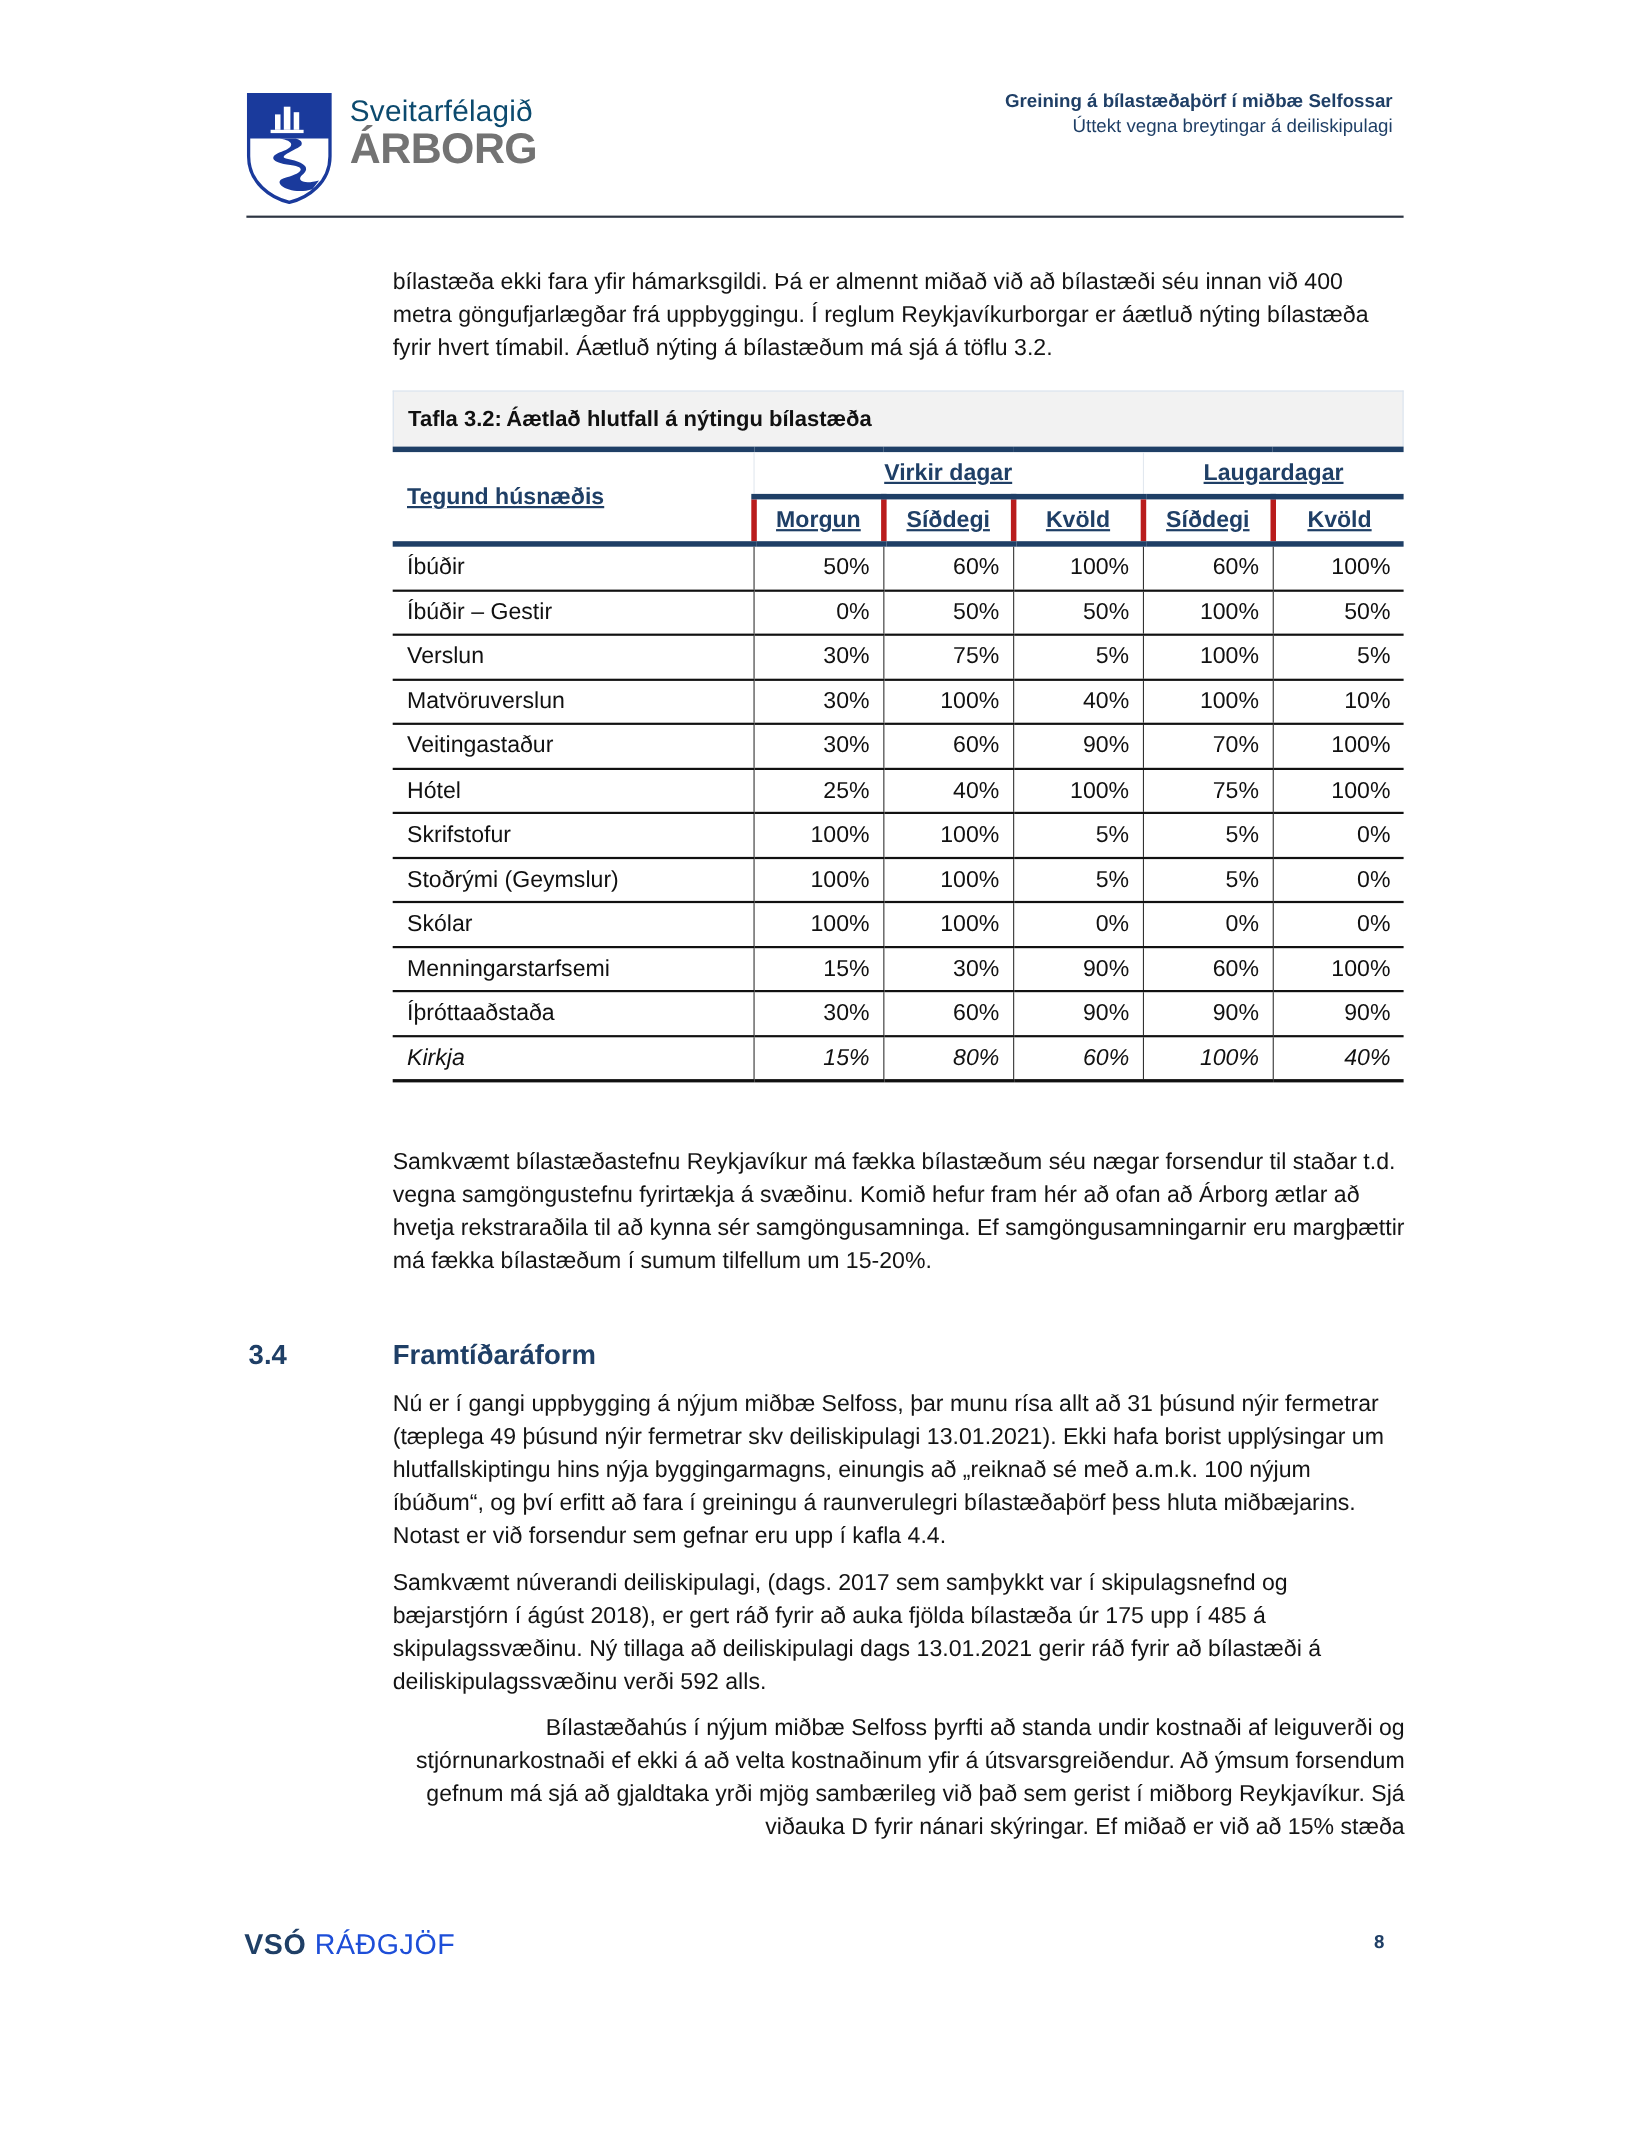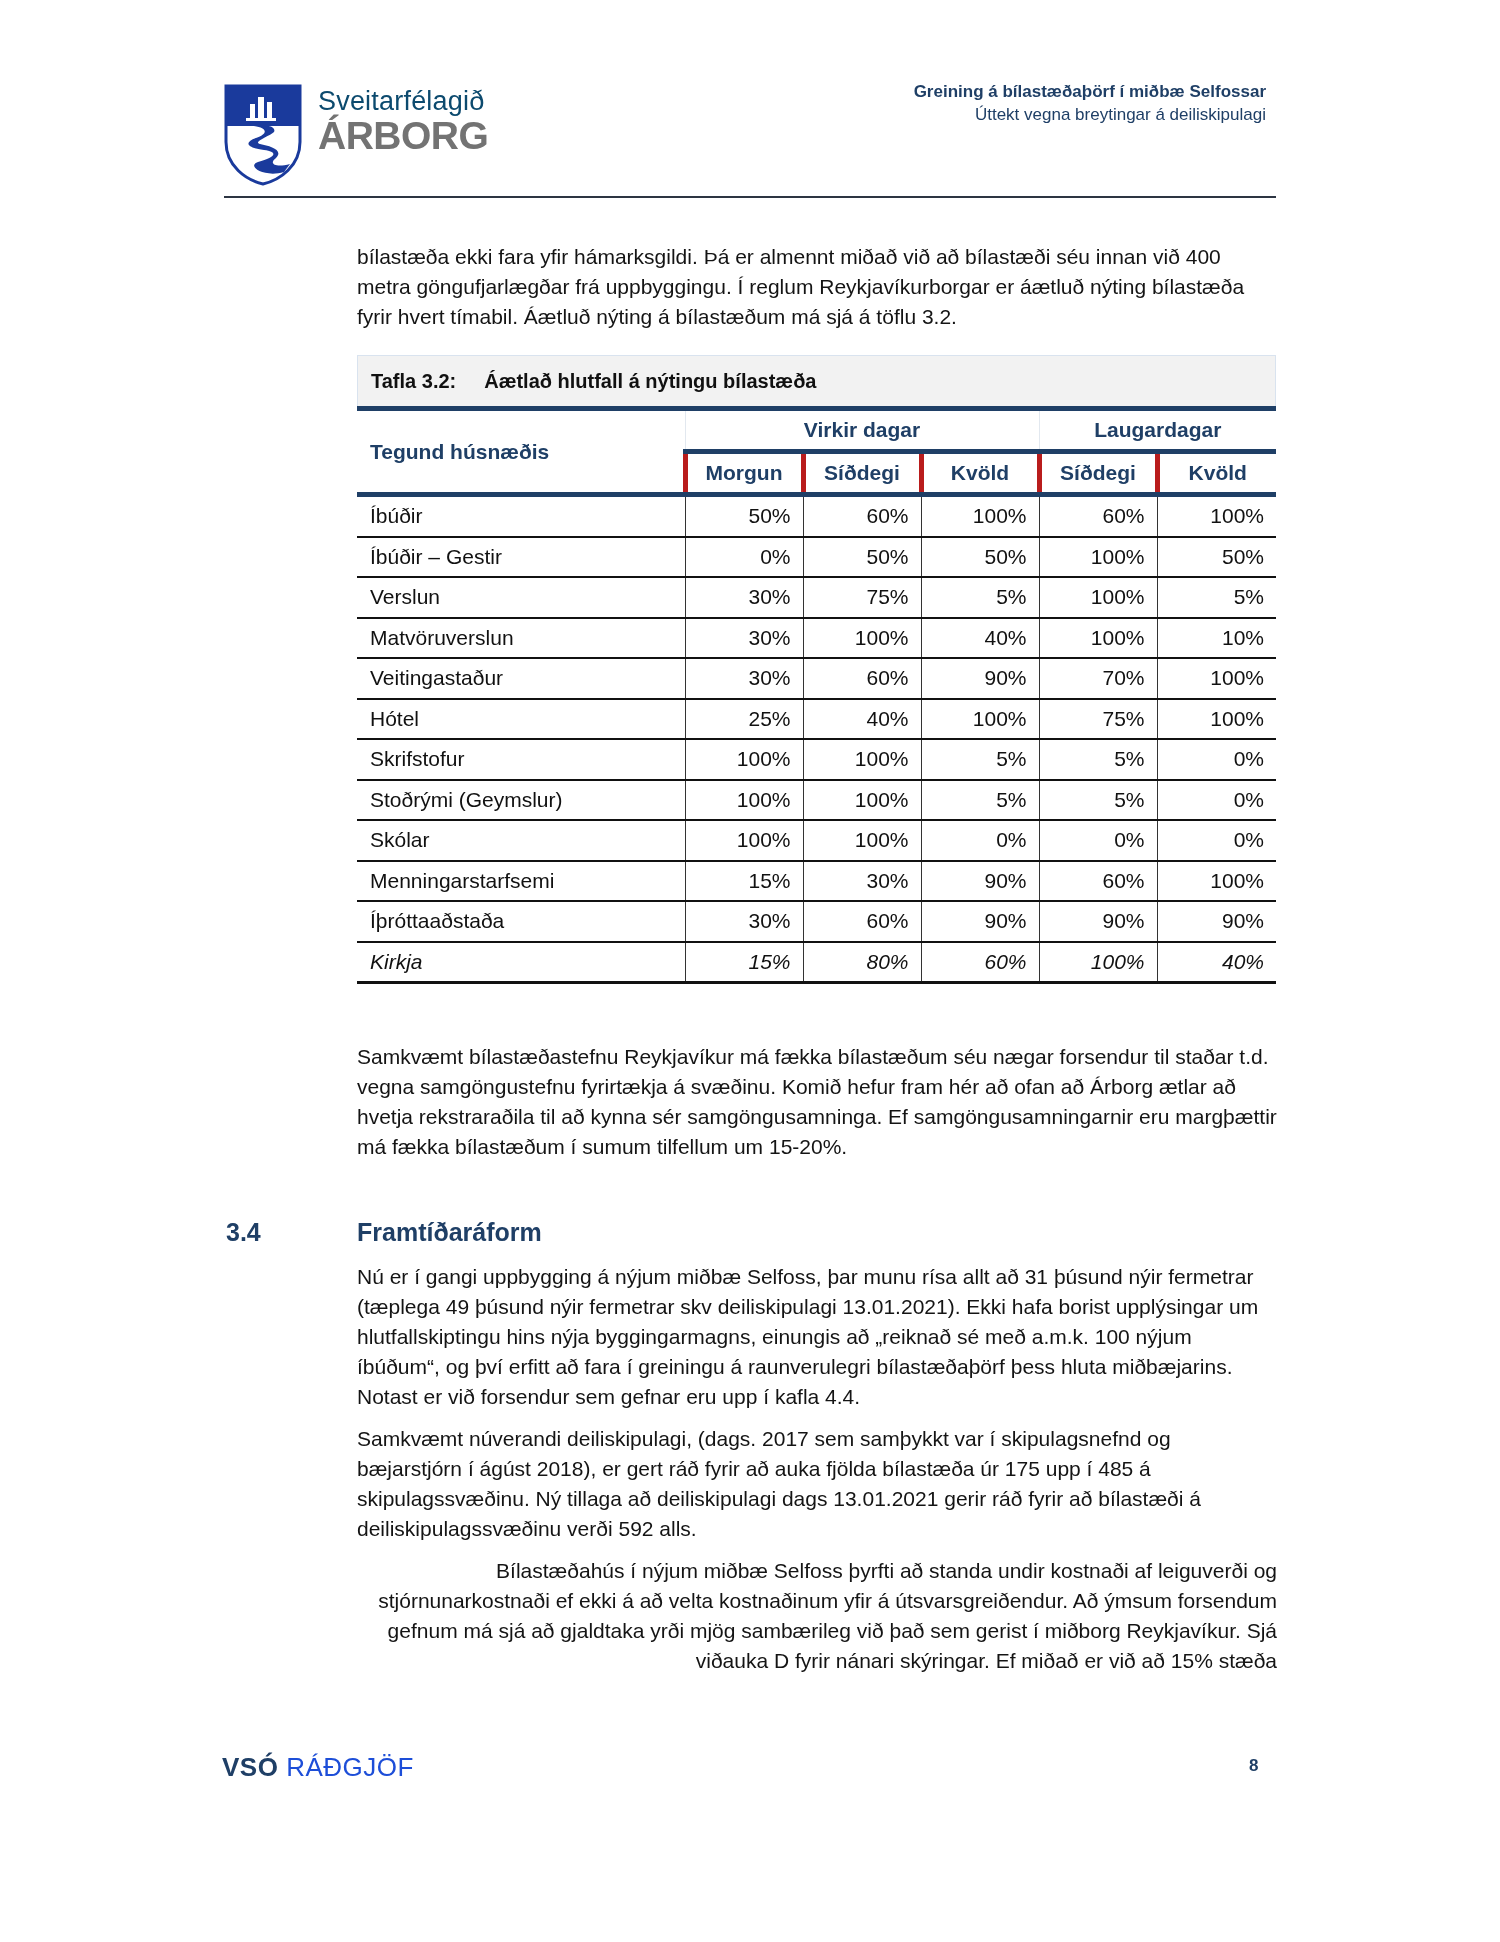--- a/index.html
+++ b/index.html
@@ -14,23 +14,23 @@
   .doc-title { position: absolute; right: 12px; top: 0; text-align: right; }
   .doc-title .t1 { font-size: 17px; font-weight: bold; color: #1f3f66; line-height: 24px; }
   .doc-title .t2 { font-size: 17px; color: #1f3f66; line-height: 22px; }
   .header-rule { position: absolute; left: 224px; top: 196px; width: 1052px; height: 2px; background: #2d3542; }
 
   .body-col { position: absolute; left: 357px; width: 920px; }
   p.para { margin: 0; font-size: 21px; line-height: 30px; color: #141414; }
 
   .tbl-wrap { position: absolute; left: 357px; top: 355px; width: 919px; }
   .caption { background: #f2f2f2; border: 1px solid #d9e3ef; border-bottom: none; height: 50px; display: flex; align-items: center; padding-left: 13px; font-size: 20px; font-weight: bold; color: #111; }
-  .caption .num { margin-right: 28px; }
+  .caption .num { margin-right: 4px; }
   table { border-collapse: collapse; width: 919px; table-layout: fixed; }
-  th { color: #1f3f66; font-size: 21px; font-weight: bold; padding: 0; }
+  th { color: #1f3f66; font-size: 21px; font-weight: bold; padding: 0; text-decoration: underline; }
   .h-top { border-top: 5px solid #1f3f66; }
   .h-bot { border-bottom: 5px solid #1f3f66; }
   th.grp { height: 38px; border-bottom: 5px solid #1f3f66; border-left: 1px solid #e2e8ef; }
   th.sub { height: 38px; border-left: 5px solid #b91c1c; }
   th.type { text-align: left; padding-left: 13px; vertical-align: middle; }
   td { height: 38.5px; font-size: 21px; padding: 0 12px; border-top: 2px solid #111; border-left: 1.5px solid #333; }
   td.name { text-align: left; border-left: none; padding-left: 13px; }
   td.val { text-align: right; }
   tr.first td { border-top: none; }
   tr.last td { border-bottom: 3px solid #111; font-style: italic; }

